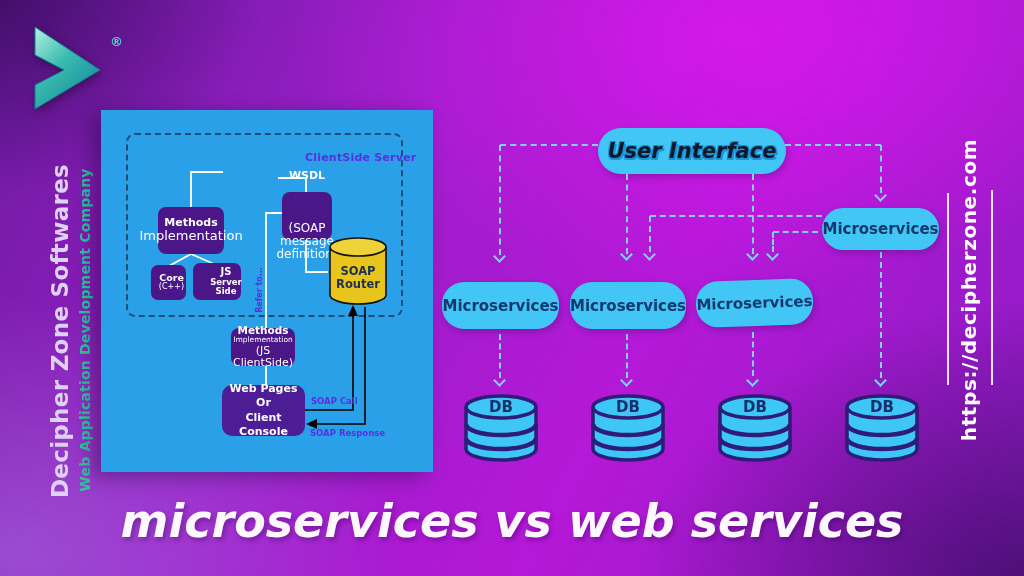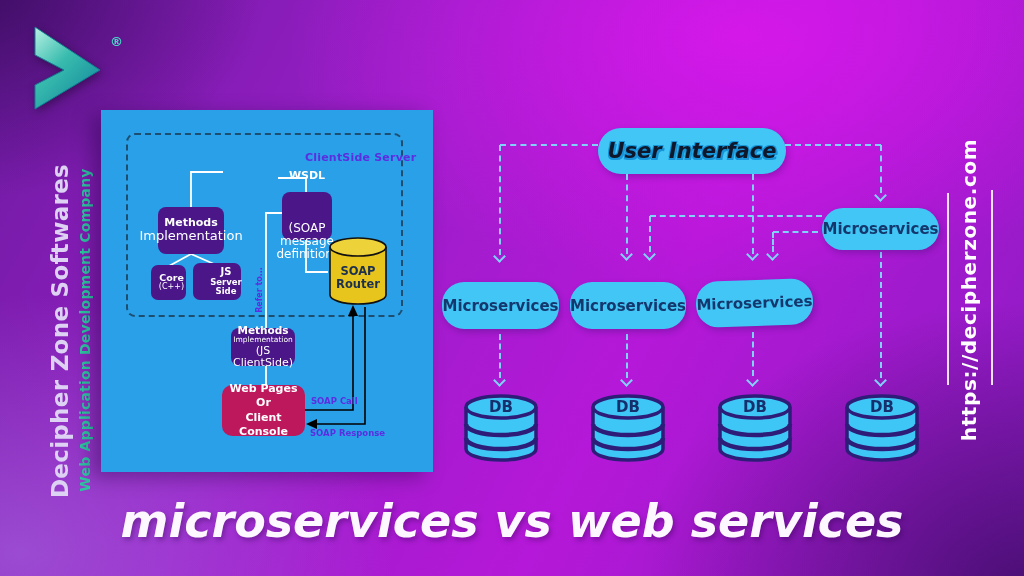--- a/index.html
+++ b/index.html
@@ -23,21 +23,21 @@
            background:#29a0e8; box-shadow:-9px 5px 18px rgba(25,0,55,0.38); }
   .appserver-border { position:absolute; left:25px; top:23px; width:277px; height:184px;
            border:2px dashed #1d4e70; border-radius:9px; }
   .appserver-label { position:absolute; left:204px; top:41px; font-size:11px; font-weight:bold;
            color:#5d2ee0; letter-spacing:.2px; }
   .pbox { position:absolute; background:#4a1688; color:#fff; border-radius:8px;
           display:flex; flex-direction:column; align-items:center; justify-content:center;
           text-align:center; line-height:1.12; padding:2px; }
   .pbox .t { font-weight:bold; font-size:11px; }
   .pbox .s { font-size:13px; }
-  .navybox { position:absolute; background:#be185d; color:#fff; border-radius:10px;
+  .navybox { position:absolute; background:#4c1d95; color:#fff; border-radius:10px;
           display:flex; flex-direction:column; justify-content:center;
           text-align:center; line-height:1.3; font-weight:bold; font-size:11px; }
   .edge-label { position:absolute; color:#5d2ee0; font-size:8.5px; font-weight:bold; white-space:nowrap; }
 
   
   .pill { position:absolute; background:#41c6f6; border-radius:22px;
           display:flex; align-items:center; justify-content:center;
           color:#14386e; font-weight:bold; font-size:15px;
           box-shadow:2px 3px 6px rgba(20,10,70,0.25); }
   .ui-pill { border-radius:24px; color:#0f172a; font-size:21px; font-weight:bold; font-style:italic;

